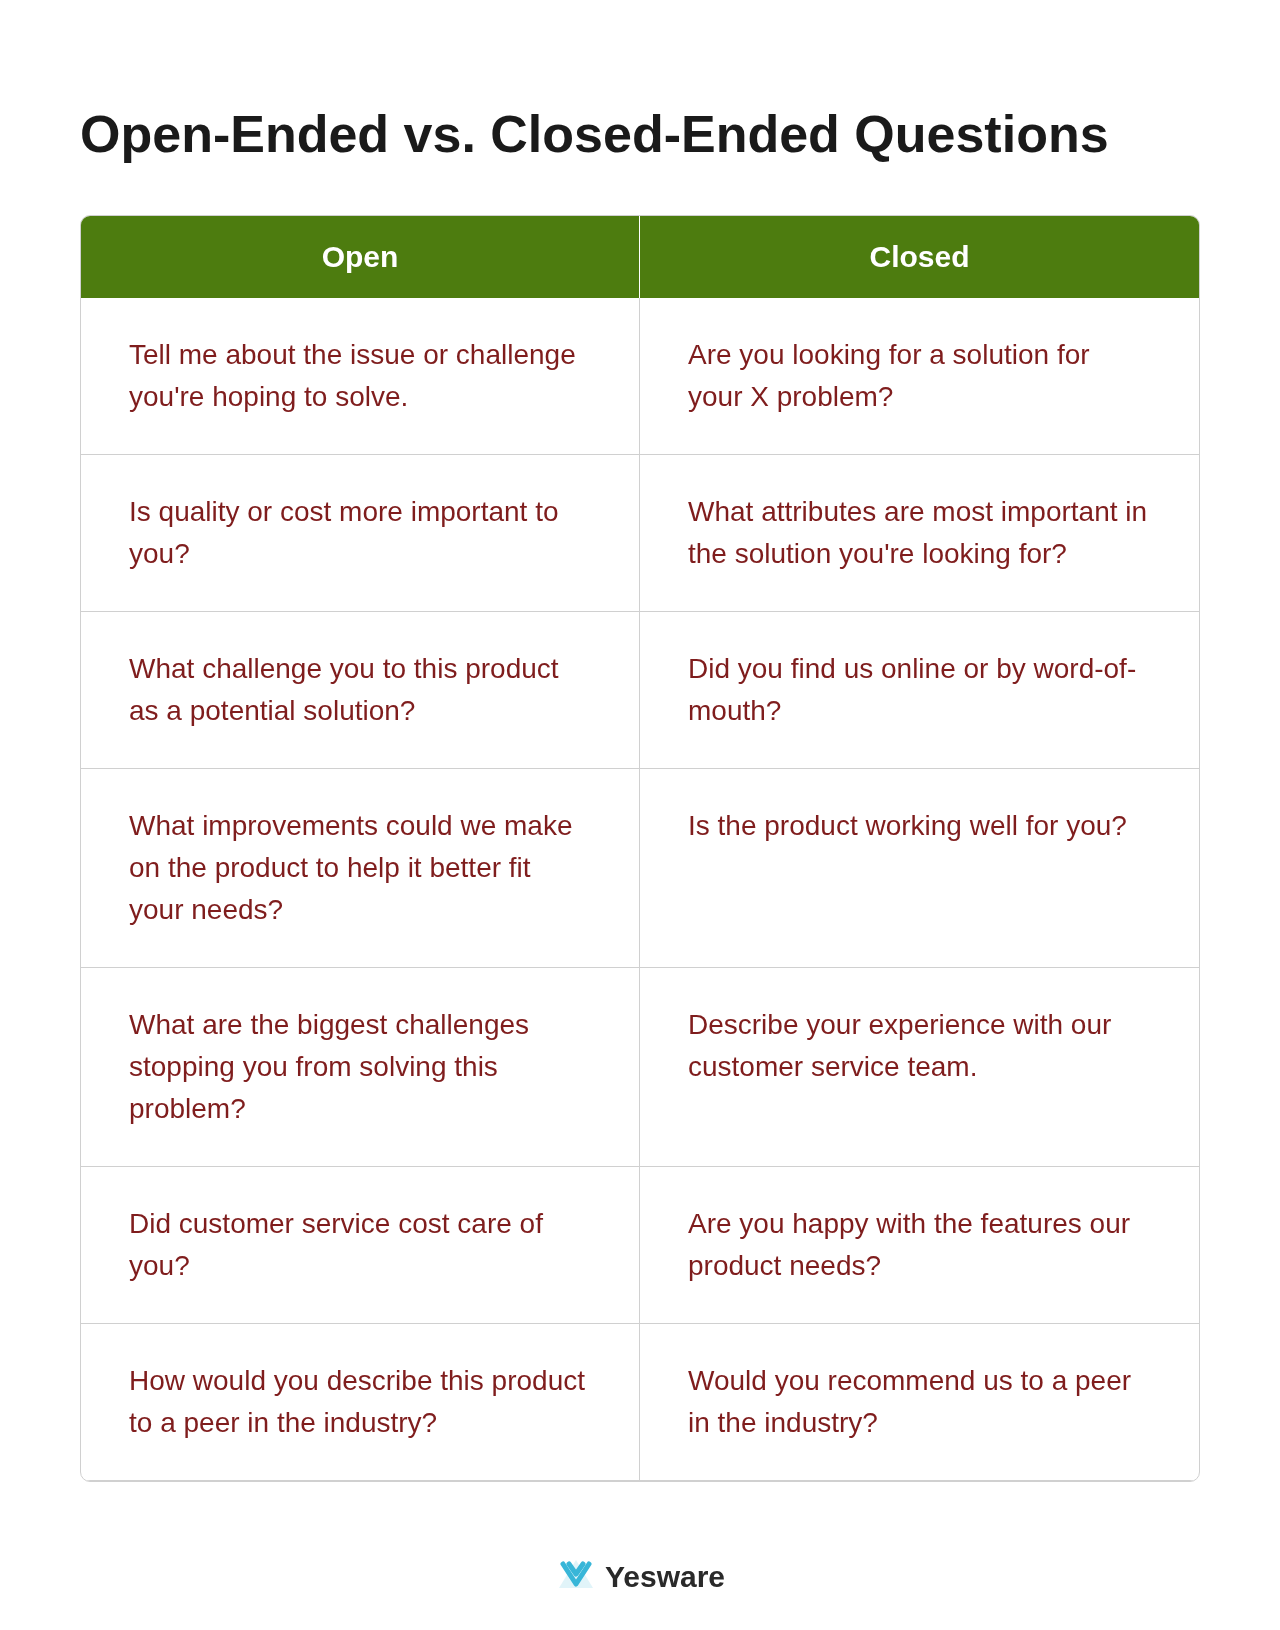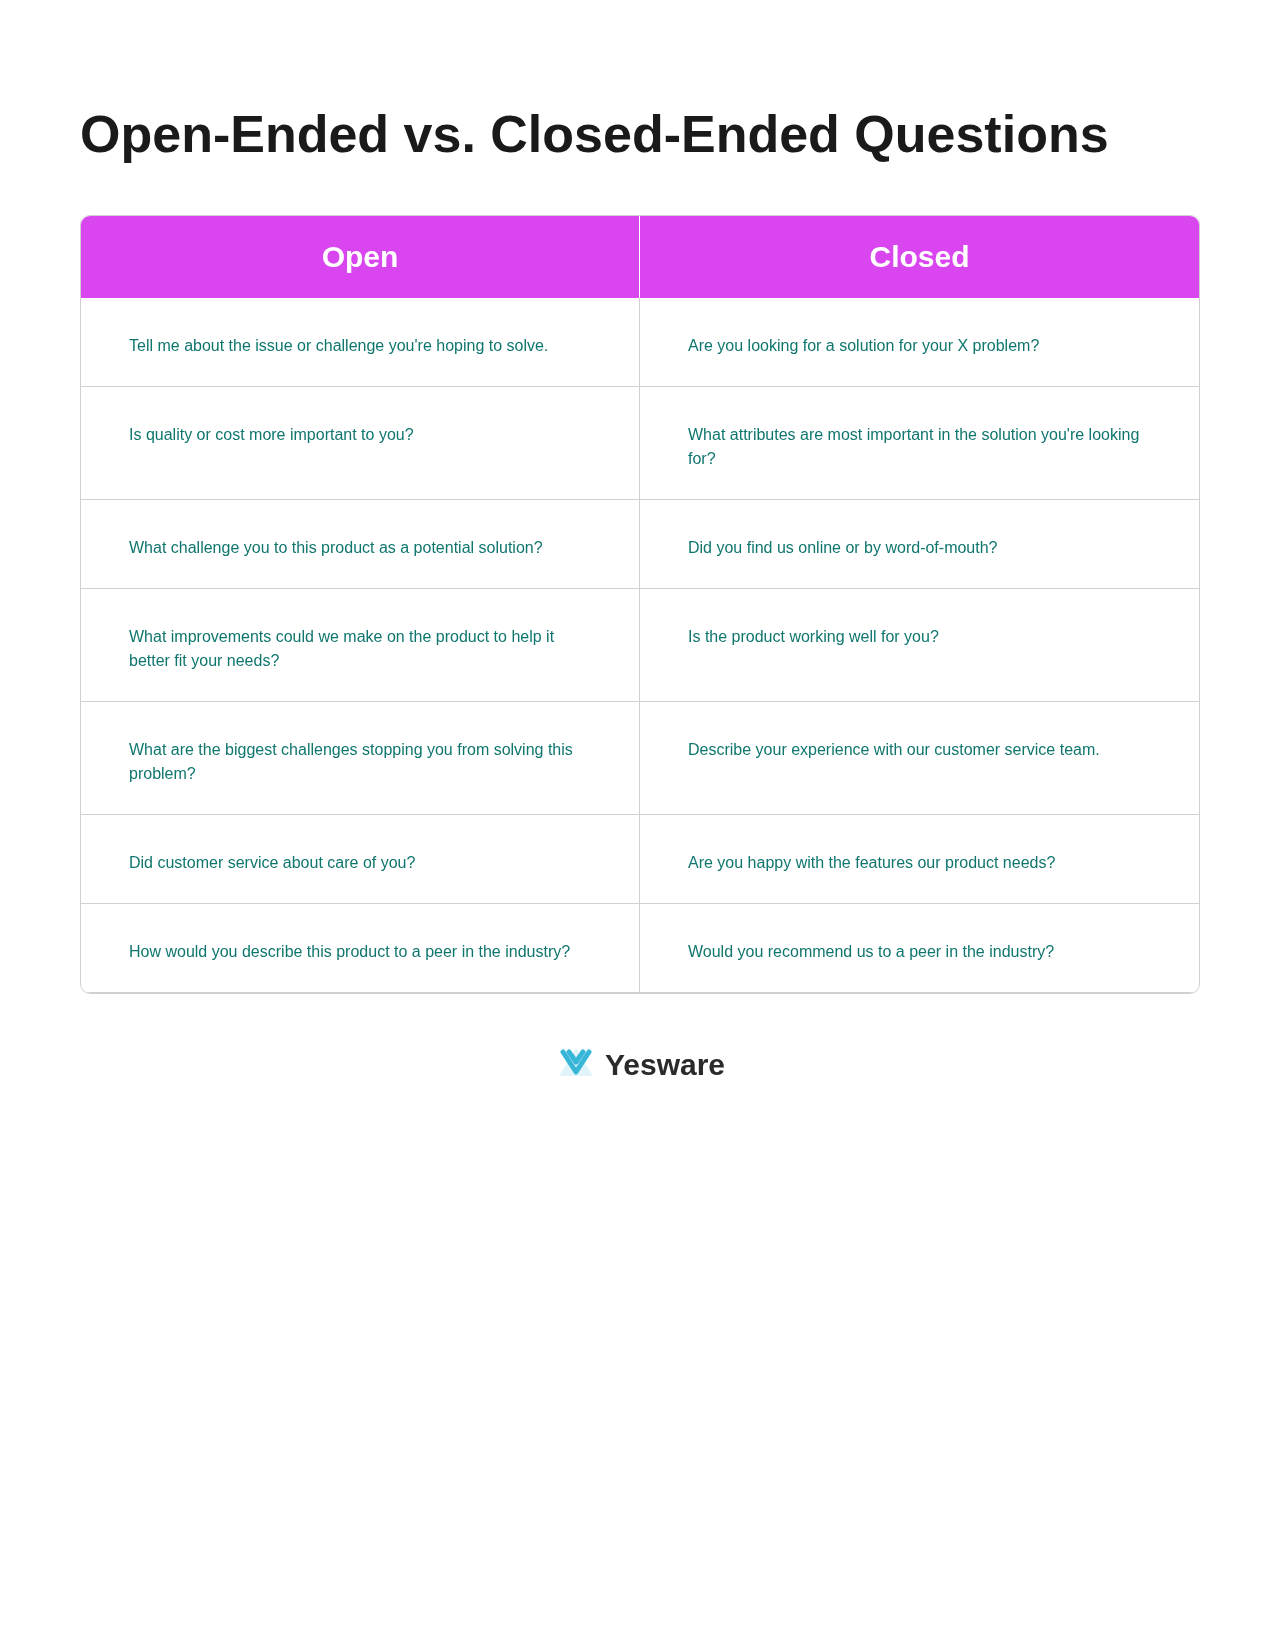--- a/index.html
+++ b/index.html
@@ -35,54 +35,54 @@
       border-radius: 10px;
       overflow: hidden;
     }
 
     .table-header {
       display: grid;
       grid-template-columns: 1fr 1fr;
     }
 
     .header-cell {
-      background-color: #d946ef;
+      background-color: #4d7c0f;
       color: #ffffff;
       font-size: 30px;
       font-weight: 800;
       text-align: center;
       padding: 24px 20px;
     }
 
     .header-cell:first-child {
       border-right: 1.5px solid #ffffff;
     }
 
     .table-body {
       display: grid;
       grid-template-columns: 1fr 1fr;
     }
 
     .cell {
-      padding: 36px 48px 28px 48px;
-      font-size: 16px;
-      color: #0f766e;
+      padding: 36px 48px 36px 48px;
+      font-size: 28px;
+      color: #7f1d1d;
       line-height: 1.5;
       border-bottom: 1.5px solid #d0d0d0;
     }
 
     .cell:nth-child(odd) {
       border-right: 1.5px solid #d0d0d0;
     }
 
     .footer {
       display: flex;
       justify-content: center;
       align-items: center;
-      margin-top: 50px;
+      margin-top: 74px;
       gap: 8px;
     }
 
     .logo-icon {
       width: 42px;
       height: 42px;
     }
 
     .logo-text {
       font-size: 30px;
@@ -108,21 +108,21 @@
     <div class="cell">Tell me about the issue or challenge you're hoping to solve.</div>
         <div class="cell">Are you looking for a solution for your X problem?</div>
         <div class="cell">Is quality or cost more important to you?</div>
         <div class="cell">What attributes are most important in the solution you're looking for?</div>
         <div class="cell">What challenge you to this product as a potential solution?</div>
         <div class="cell">Did you find us online or by word-of-mouth?</div>
         <div class="cell">What improvements could we make on the product to help it better fit your needs?</div>
         <div class="cell">Is the product working well for you?</div>
         <div class="cell">What are the biggest challenges stopping you from solving this problem?</div>
         <div class="cell">Describe your experience with our customer service team.</div>
-        <div class="cell">Did customer service about care of you?</div>
+        <div class="cell">Did customer service cost care of you?</div>
         <div class="cell">Are you happy with the features our product needs?</div>
         <div class="cell">How would you describe this product to a peer in the industry?</div>
         <div class="cell">Would you recommend us to a peer in the industry?</div>
       </div>
 
   </div>
 
   <div class="footer">
     <svg class="logo-icon" viewBox="0 0 42 42" fill="none" xmlns="http://www.w3.org/2000/svg">
       <path d="M21 4 L38 32 L4 32 Z" fill="#38b6d8" opacity="0.15"></path>

